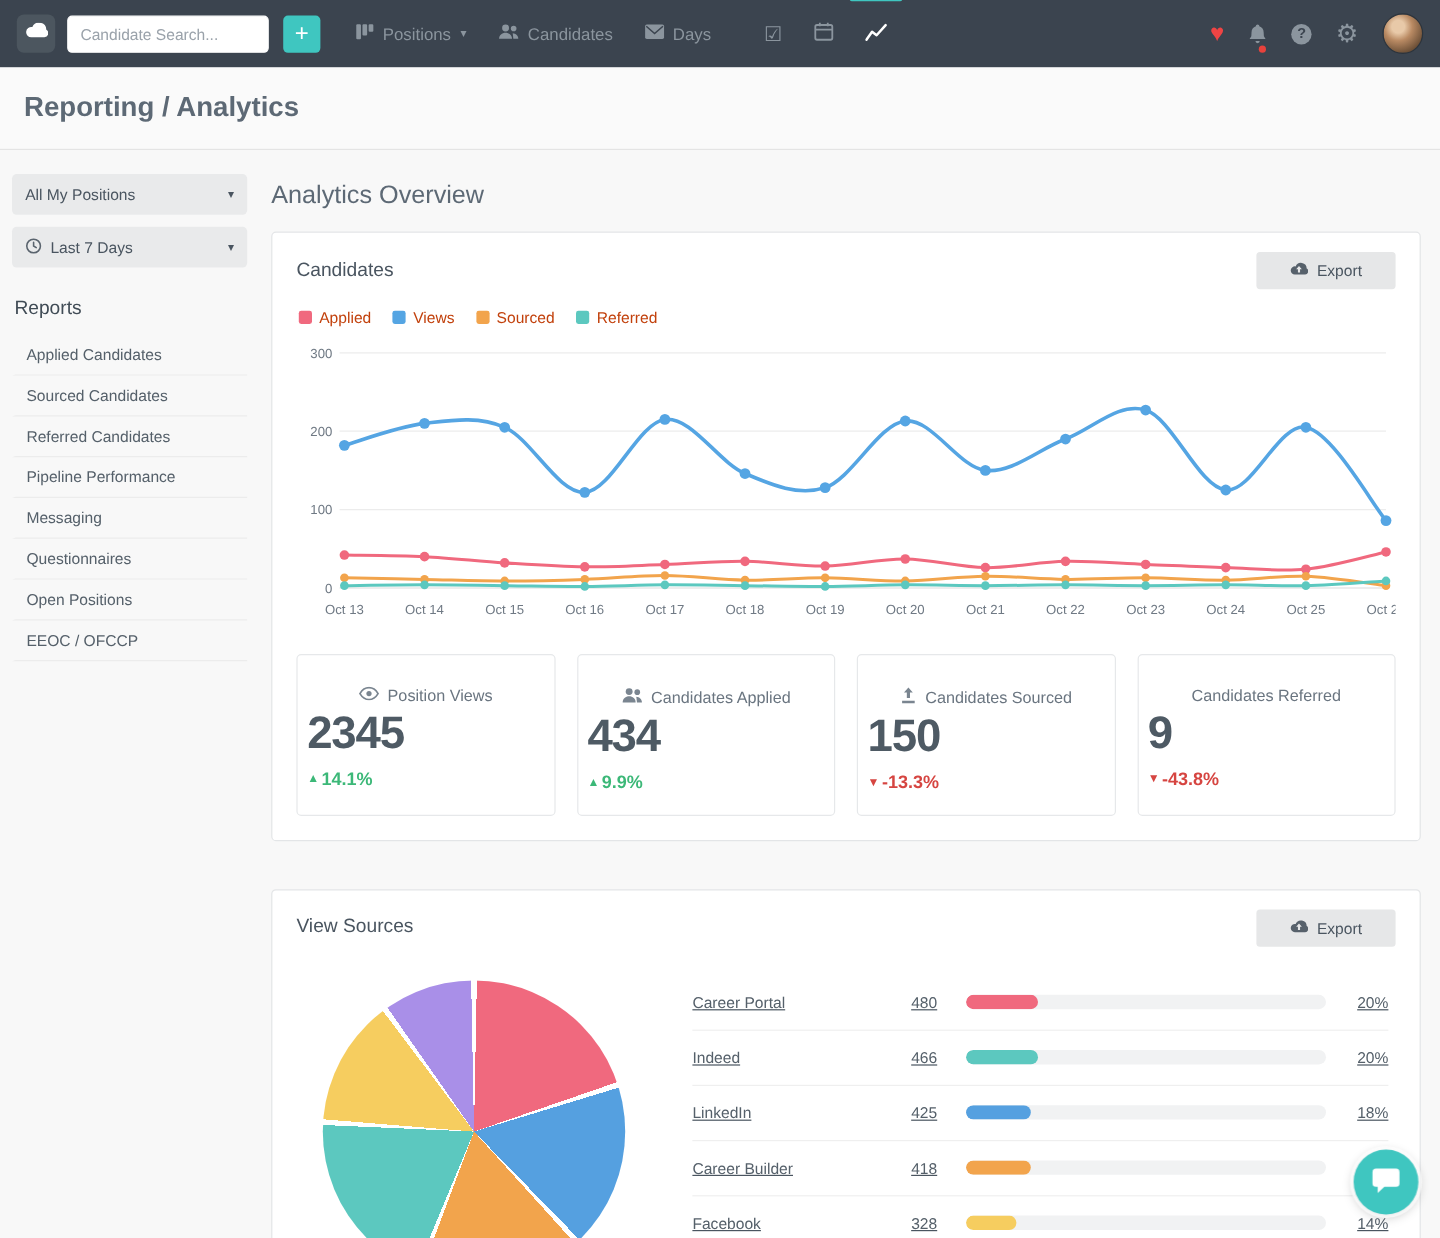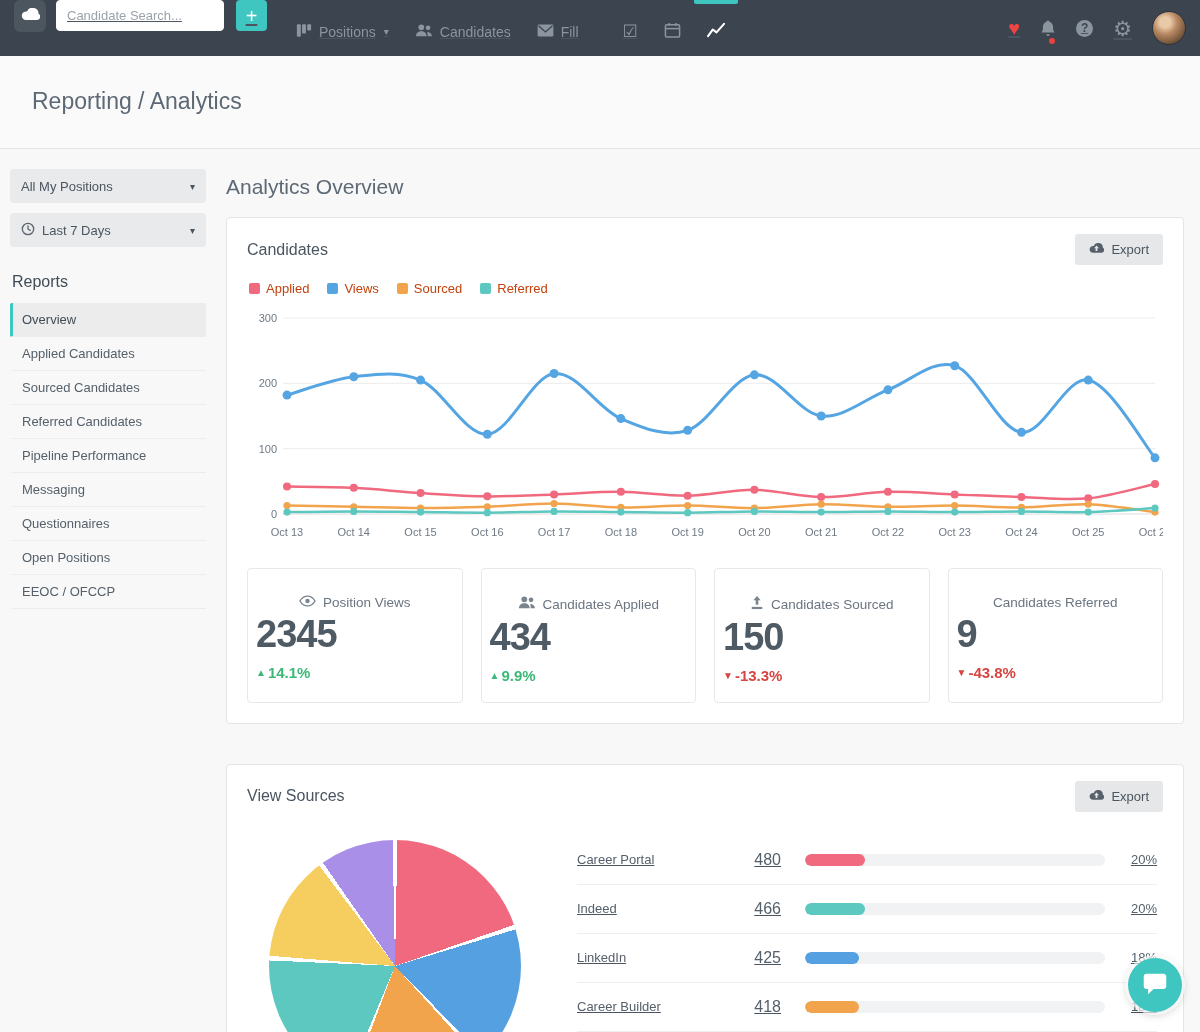--- a/index.html
+++ b/index.html
@@ -3,58 +3,58 @@
 <meta charset="utf-8">
 <style>
   * { box-sizing: border-box; }
   html,body { margin:0; padding:0; }
   body {
     width:1200px; height:1032px; overflow:hidden;
     font-family:"Liberation Sans", sans-serif;
     background:#f8f8f8; color:#4a5560;
   }
   
-  .navbar { height:56px; background:var(--navbar,#3b444f); display:flex; padding:0 14px; position:relative;text-decoration:underline; }
+  .navbar { height:56px; background:var(--navbar,#3b444f); display:flex; align-items:center; padding:0 14px; position:relative; }
   .logo { width:32px; height:32px; border-radius:6px; background:#4c565f; display:flex; align-items:center; justify-content:center; cursor:pointer; flex:none; }
   .search { margin-left:10px; width:168px; height:31px; border:1px solid #fff; border-radius:4px; padding:0 10px; font:13px "Liberation Sans",sans-serif; color:#333; }
   .search::placeholder { color:#9aa2aa; }
   .add-btn { margin-left:12px; width:31px; height:31px; border:none; border-radius:4px; background:var(--accent,#3fc6c0); color:#fff; font-size:20px; line-height:1; cursor:pointer; display:flex; align-items:center; justify-content:center; flex:none; }
   .nav-items { display:flex; align-items:stretch; height:63px; margin-left:16px; }
   .nav-item { display:flex; align-items:center; gap:7px; padding:0 13px; color:#8b959e; font-size:14px; text-decoration:none; cursor:pointer; position:relative; }
   .nav-item .glyph { font-size:17px; line-height:1; }
   .caret { font-size:10px; margin-left:1px; }
   .icon-gap { margin-left:18px; }
   .active-bar { position:absolute; top:0; left:50%; transform:translateX(-50%); width:44px; height:4px; background:var(--accent,#3fc6c0); border-radius:0 0 2px 2px; }
   .nav-right { margin-left:auto; display:flex; align-items:center; gap:20px; }
   .heart { color:var(--heart,#ef4444); font-size:20px; line-height:1; cursor:pointer; }
   .bell-wrap { position:relative; cursor:pointer; display:flex; }
   .dot { position:absolute; left:55%; bottom:-7px; width:6px; height:6px; border-radius:50%; background:#e8423c; }
   .help { width:17px; height:17px; border-radius:50%; background:#8b959e; color:#3b444f; font-size:12px; font-weight:bold; display:flex; align-items:center; justify-content:center; cursor:pointer; }
   .gear { color:#8b959e; font-size:21px; line-height:1; cursor:pointer; }
   .avatar { width:34px; height:34px; border-radius:50%; border:1px solid #2c343d; cursor:pointer;
     background:radial-gradient(circle at 38% 32%, #e8c9a8 0 18%, #b98a63 40%, #6e5138 75%, #4e3a2a); }
   
   .page-header { background:#fafafa; border-bottom:1px solid #e4e4e4; padding:16px 16px 17px; }
-  .page-header h1 { margin:16px; font-size:23px; font-weight:400; color:#5d6975; }
+  .page-header h1 { margin:4px; font-size:23px; font-weight:700; color:#5d6975; }
   
   .layout { display:flex; align-items:flex-start; }
   .sidebar { width:196px; margin:20px 0 0 10px; flex:none; }
   .filter-btn { width:100%; display:flex; align-items:center; gap:7px; background:#e9eaeb; border:none; border-radius:4px; height:34px; padding:0 11px; font:13px "Liberation Sans",sans-serif; color:#4a5560; cursor:pointer; margin-bottom:10px; }
   .filter-btn .spacer { flex:1; }
   .reports-h { font-size:16px; font-weight:500; color:#414c56; margin:26px 0 12px; padding-left:2px; }
   .side-list { list-style:none; margin:0; padding:0; }
   .side-item { padding:9px 12px 9px 9px; font-size:13px; color:#55606a; border-bottom:1px solid #ececec; border-left:3px solid transparent; cursor:pointer; }
   .side-item.active { background:#ececec; border-left:3px solid var(--accent,#3fc6c0); border-radius:2px; color:#414c56; border-bottom-color:transparent; }
   .main { flex:1; min-width:0; padding:0 16px 40px 20px; }
   .main-h { font-size:21px; font-weight:500; color:#5d6975; margin:26px 0 18px; }
   
   .card { background:#fff; border:1px solid #e3e5e7; border-radius:4px; padding:16px 20px 20px; margin-bottom:40px; }
   .card-head { display:flex; align-items:center; justify-content:space-between; }
   .card-title { font-size:16px; font-weight:500; color:#4a5560; }
-  .export-btn { display:flex; align-items:center; gap:7px; background:#e6e7e8; border:none; border-radius:3px; padding:8px 14px; font:13px "Liberation Sans",sans-serif; color:#4a5560; cursor:pointer; }
+  .export-btn { display:flex; align-items:center; gap:7px; background:#e6e7e8; border:none; border-radius:3px; padding:8px 28px; font:13px "Liberation Sans",sans-serif; color:#4a5560; cursor:pointer; }
   .legend { display:flex; gap:18px; margin:16px 2px 10px; }
   .legend-item { display:flex; align-items:center; gap:6px; font-size:13px; color:#c2410c; }
   .swatch { width:11px; height:11px; border-radius:2px; background:#ccc; }
   #line-chart { margin-top:4px; }
   #line-chart text { fill:#6f7984; font-size:11px; font-family:"Liberation Sans",sans-serif; }
   
   .stats-row { display:grid; grid-template-columns:repeat(4,1fr); gap:18px; margin-top:18px; }
   .stat-card { background:#fff; border:1px solid #e6e8ea; border-radius:4px; padding:26px 8px 18px; text-align:center; }
   .stat-label { display:flex; align-items:center; justify-content:center; gap:7px; font-size:13.5px; color:#6a7580; }
   .stat-line { display:flex; align-items:baseline; justify-content:center; gap:8px; margin-top:4px;flex-direction:column; }
@@ -62,21 +62,21 @@
   .delta { font-size:15px; font-weight:600; display:inline-flex; align-items:center; gap:2px; color:#888; }
   .stat-card.up .delta { color:var(--positive,#3cb878); }
   .stat-card.down .delta { color:var(--negative,#d64541); }
   .tri { font-size:10px; }
   
   .vs-body { display:flex; align-items:flex-start; margin-top:24px; }
   .pie { width:252px; height:252px; border-radius:50%; margin:4px 30px 0 22px; flex:none; background:#eee; }
   .source-rows { flex:1; margin-left:26px; margin-right:6px; }
   .source-row { display:flex; align-items:center; padding:15px 0; border-bottom:1px solid #efefef;text-decoration:underline; }
   .src-label { width:148px; font-size:13px; color:#55606a; }
-  .src-value { width:56px; font-size:16px; color:#55606a; text-align:right; margin-right:24px; }
+  .src-value { width:56px; font-size:13px; color:#55606a; text-align:right; margin-right:24px; }
   .src-bar { flex:1; height:12px; border-radius:6px; background:#f1f2f3; overflow:hidden; }
   .bar-fill { display:block; height:100%; border-radius:6px; width:0; background:#ccc; }
   .src-pct { width:52px; text-align:right; font-size:13px; color:#55606a; }
   
   .chat-fab { position:fixed; right:18px; bottom:20px; width:54px; height:54px; border-radius:50%; background:var(--accent,#3fc6c0); border:none; cursor:pointer; display:flex; align-items:center; justify-content:center; box-shadow:0 0 0 3px rgba(255,255,255,.65), 0 2px 10px rgba(0,0,0,.25); }
 </style>
 </head>
 <body>
 
 <header class="navbar">
@@ -107,21 +107,21 @@
             <circle cx="14.5" cy="5" r="2.6" fill="#8b959e"></circle>
             <path d="M13.6 9.3c2.9.2 5.2 2.2 5.2 5.2h-4.6z" fill="#8b959e"></path>
           </svg></span>
       <span>Candidates</span>
     </a>
     <a class="nav-item">
       <span><svg width="17" height="13" viewBox="0 0 18 14">
             <rect x="0.5" y="0.5" width="17" height="13" rx="1.5" fill="#8b959e"></rect>
             <polyline points="1.5,2 9,8.5 16.5,2" fill="none" stroke="#3b444f" stroke-width="1.4"></polyline>
           </svg></span>
-      <span>Fill</span>
+      <span>Days</span>
     </a>
     <a class="nav-item icon-gap">
       <span class="glyph">☑</span>
     </a>
     <a class="nav-item">
       <span><svg width="17" height="17" viewBox="0 0 18 18">
             <rect x="1.5" y="3" width="15" height="13" rx="1.5" fill="none" stroke="#8b959e" stroke-width="1.6"></rect>
             <line x1="1.5" y1="7" x2="16.5" y2="7" stroke="#8b959e" stroke-width="1.6"></line>
             <line x1="5.5" y1="1" x2="5.5" y2="4" stroke="#8b959e" stroke-width="1.6"></line>
             <line x1="12.5" y1="1" x2="12.5" y2="4" stroke="#8b959e" stroke-width="1.6"></line>
@@ -166,21 +166,20 @@
             <circle cx="8" cy="8" r="6.5" fill="none" stroke="#5a646e" stroke-width="1.5"></circle>
             <polyline points="8,4.5 8,8 10.5,9.5" fill="none" stroke="#5a646e" stroke-width="1.5" stroke-linecap="round"></polyline>
           </svg></span>
       <span>Last 7 Days</span>
       <span class="spacer"></span>
       <span class="caret">▾</span>
     </button>
 
     <h2 class="reports-h">Reports</h2>
     <ul class="side-list">
-      <li class="side-item active">Overview</li>
       <li class="side-item">Applied Candidates</li>
       <li class="side-item">Sourced Candidates</li>
       <li class="side-item">Referred Candidates</li>
       <li class="side-item">Pipeline Performance</li>
       <li class="side-item">Messaging</li>
       <li class="side-item">Questionnaires</li>
       <li class="side-item">Open Positions</li>
       <li class="side-item">EEOC / OFCCP</li>
     </ul>
   </aside>

